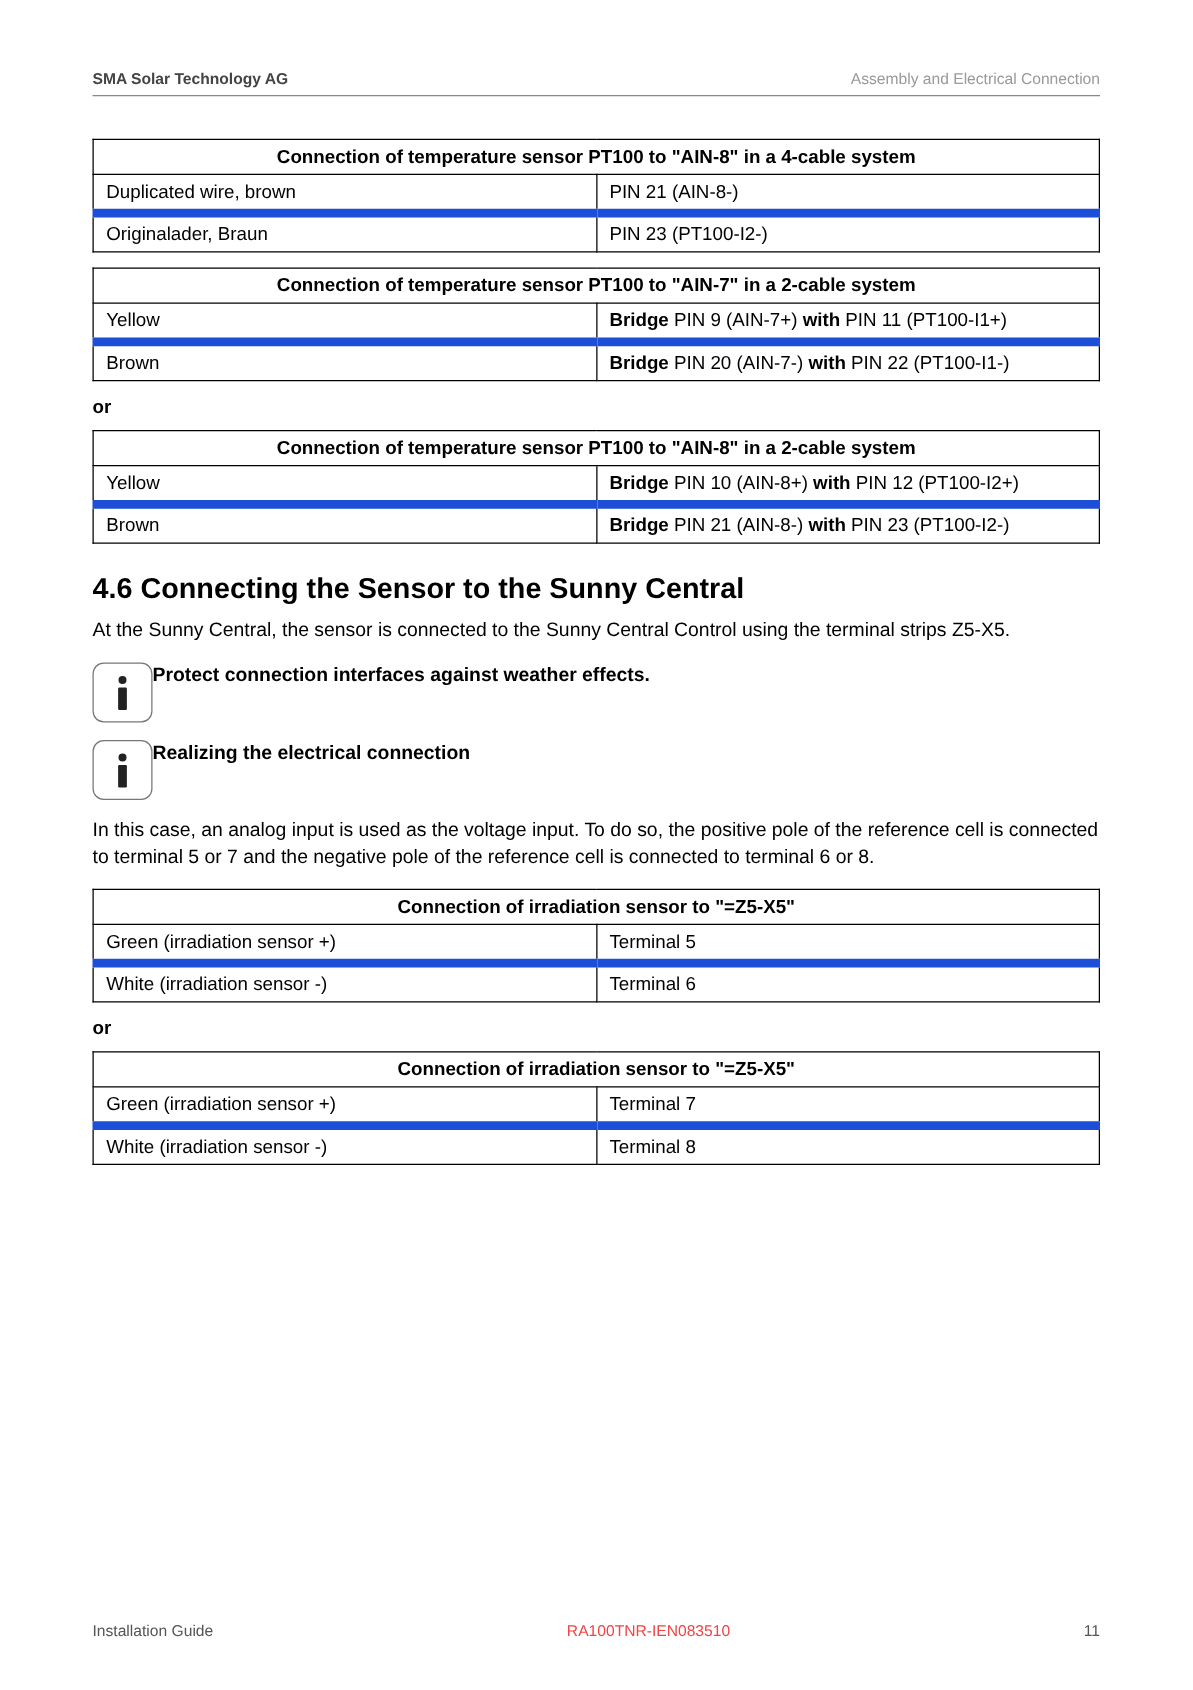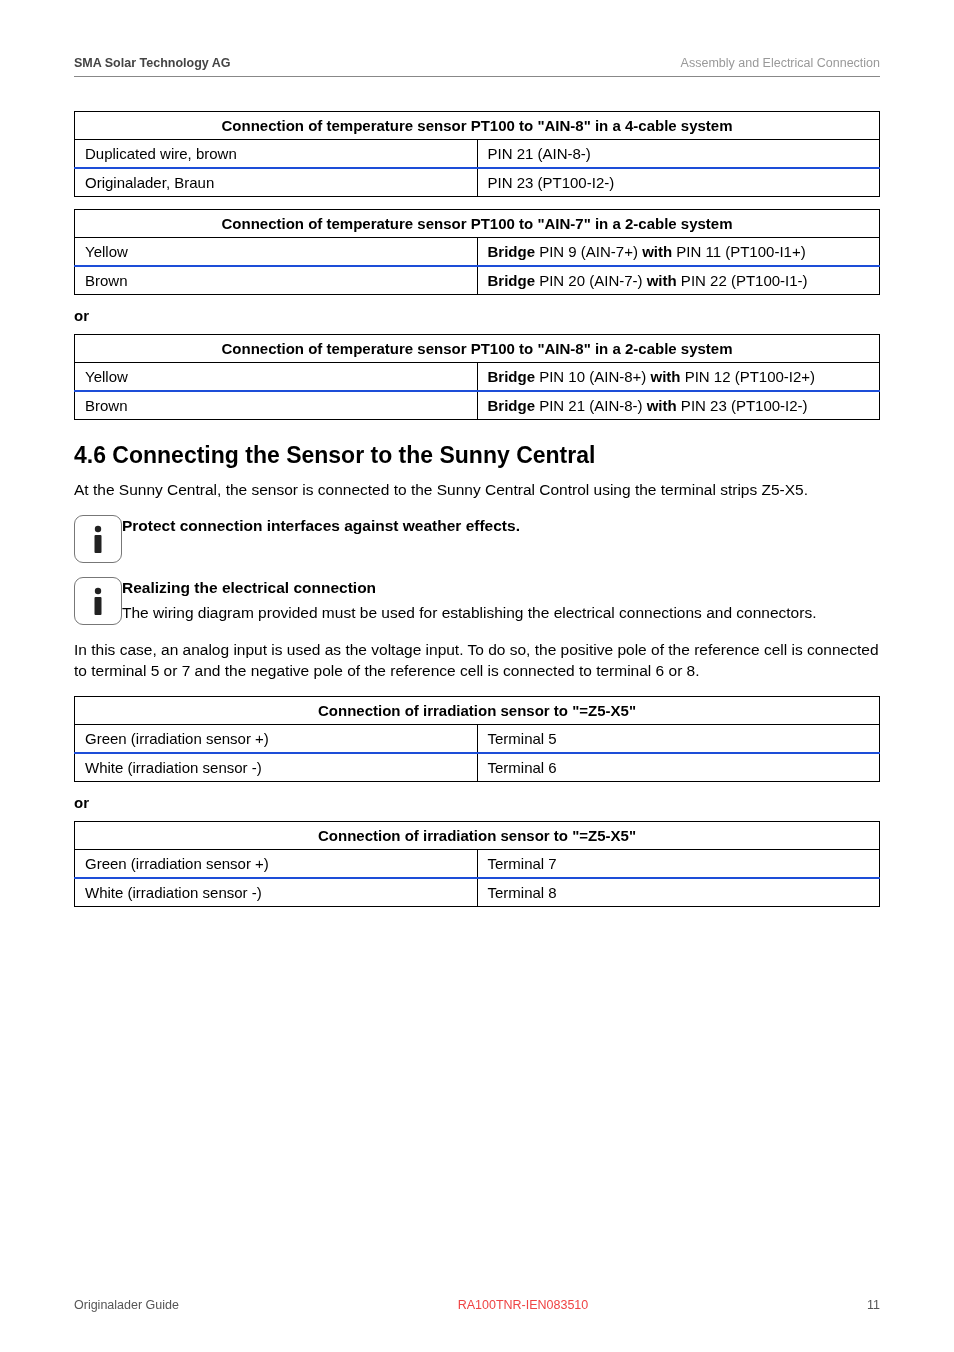--- a/index.html
+++ b/index.html
@@ -42,21 +42,21 @@
     border-left: 1.5px solid #000;
     border-right: 1.5px solid #000;
     text-align: center;
     font-weight: bold;
     padding: 5px 8px;
     font-size: 15px;
   }
   table.conn td {
     border-left: 1.5px solid #000;
     border-right: 1.5px solid #000;
-    border-bottom: 2px solid #1d4ed8;
+    border-bottom: 7px solid #1d4ed8;
     padding: 5px 10px;
     vertical-align: top;
     width: 50%;
     font-size: 15px;
   }
   table.conn tr:last-child td {
     border-bottom: 1.5px solid #000;
   }
   table.conn td.sep { border-right: 1px solid #000; }
   table.conn td + td { border-left: 1px solid #000; }
@@ -189,21 +189,20 @@
 
   <div class="info-row">
     <div class="info-icon">
       <svg width="16" height="30" viewBox="0 0 16 30">
           <circle cx="8" cy="5" r="3.2" fill="#222"></circle>
           <rect x="4.5" y="11" width="7" height="18" rx="1" fill="#222"></rect>
         </svg>
     </div>
     <div class="info-body">
       <div class="ib-title">Realizing the electrical connection</div>
-      <div>The wiring diagram provided must be used for establishing the electrical connections and connectors.</div>
     </div>
   </div>
 
   <p class="bodytext">In this case, an analog input is used as the voltage input. To do so, the positive pole of the reference cell is connected to terminal 5 or 7 and the negative pole of the reference cell is connected to terminal 6 or 8.</p>
 
   <table class="conn">
     <tbody>
         <tr>
           <th colspan="2">Connection of irradiation sensor to "=Z5-X5"</th>
         </tr>
@@ -233,17 +232,17 @@
       <td class="sep">White (irradiation sensor -)</td>
       <td>Terminal 8</td>
     </tr>
   </tbody>
     </table>
 
 </div>
 
 <div class="footer">
   <div class="footer-line">
-    <span>Originalader Guide</span>
+    <span>Installation Guide</span>
     <span class="fc">RA100TNR-IEN083510</span>
     <span class="fnum">11</span>
   </div>
 </div>
 
 </body></html>

